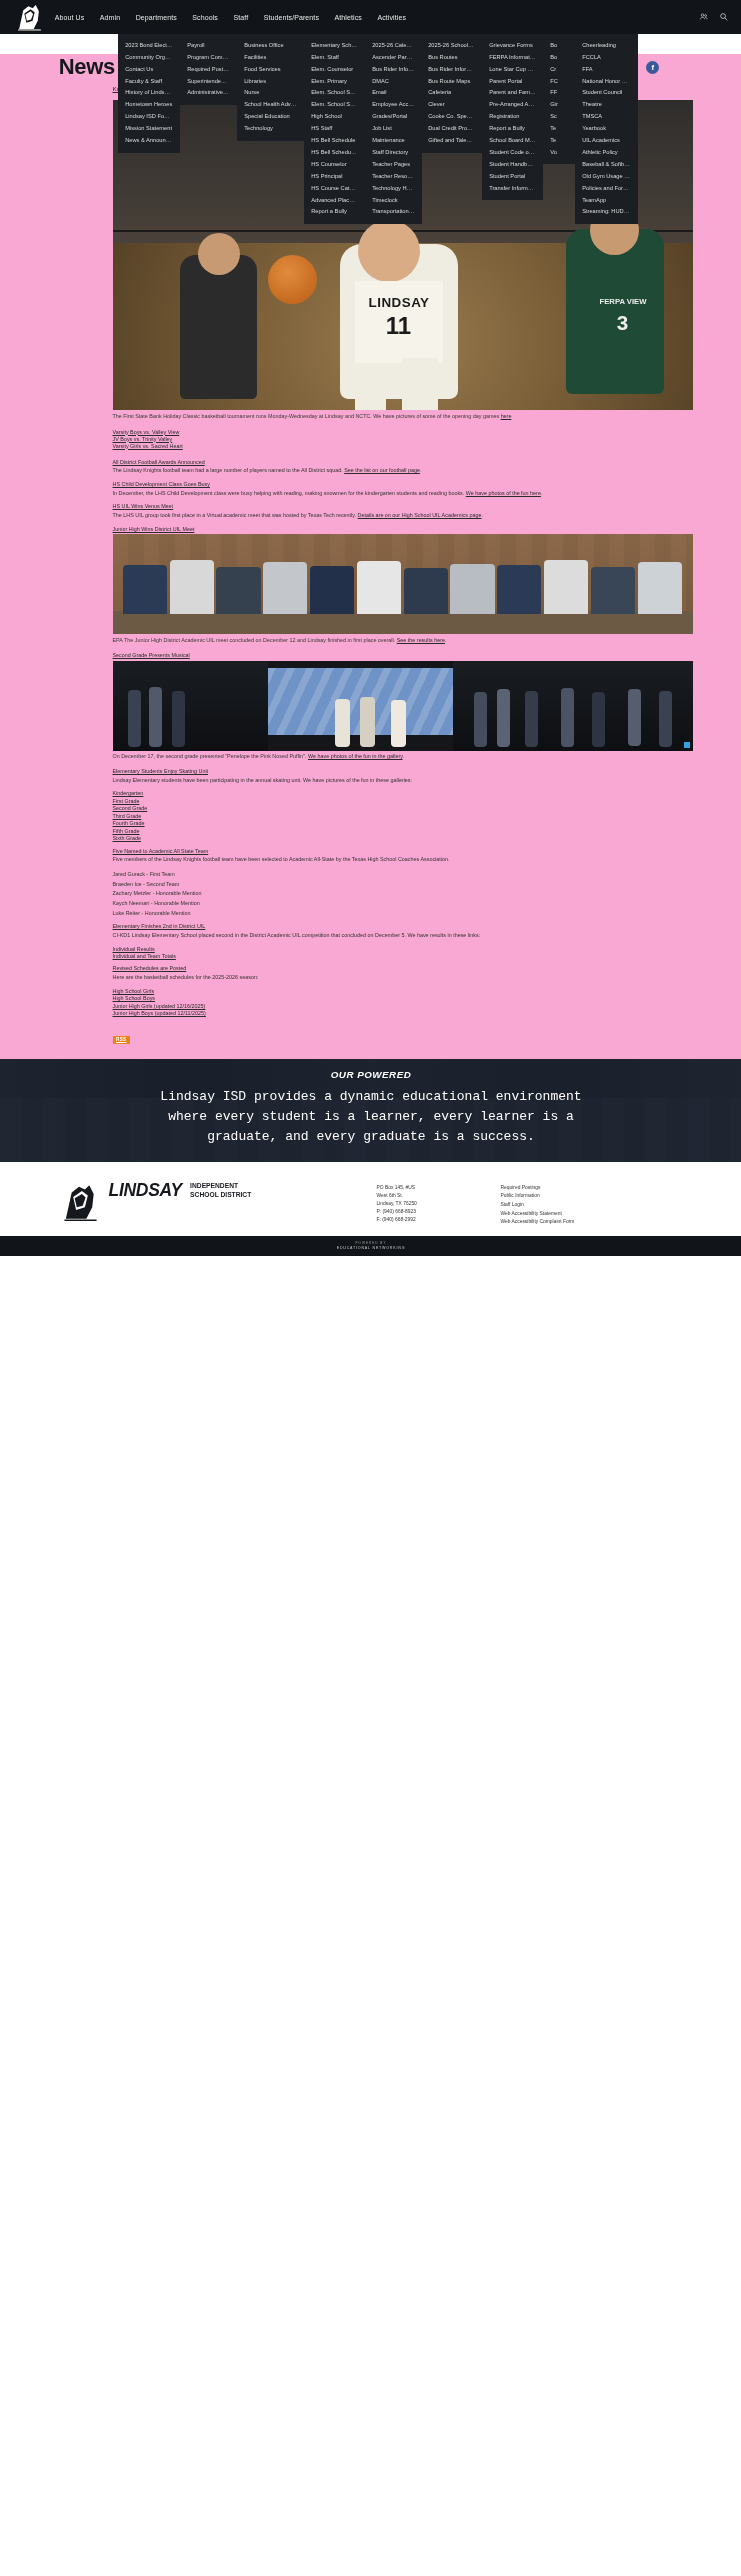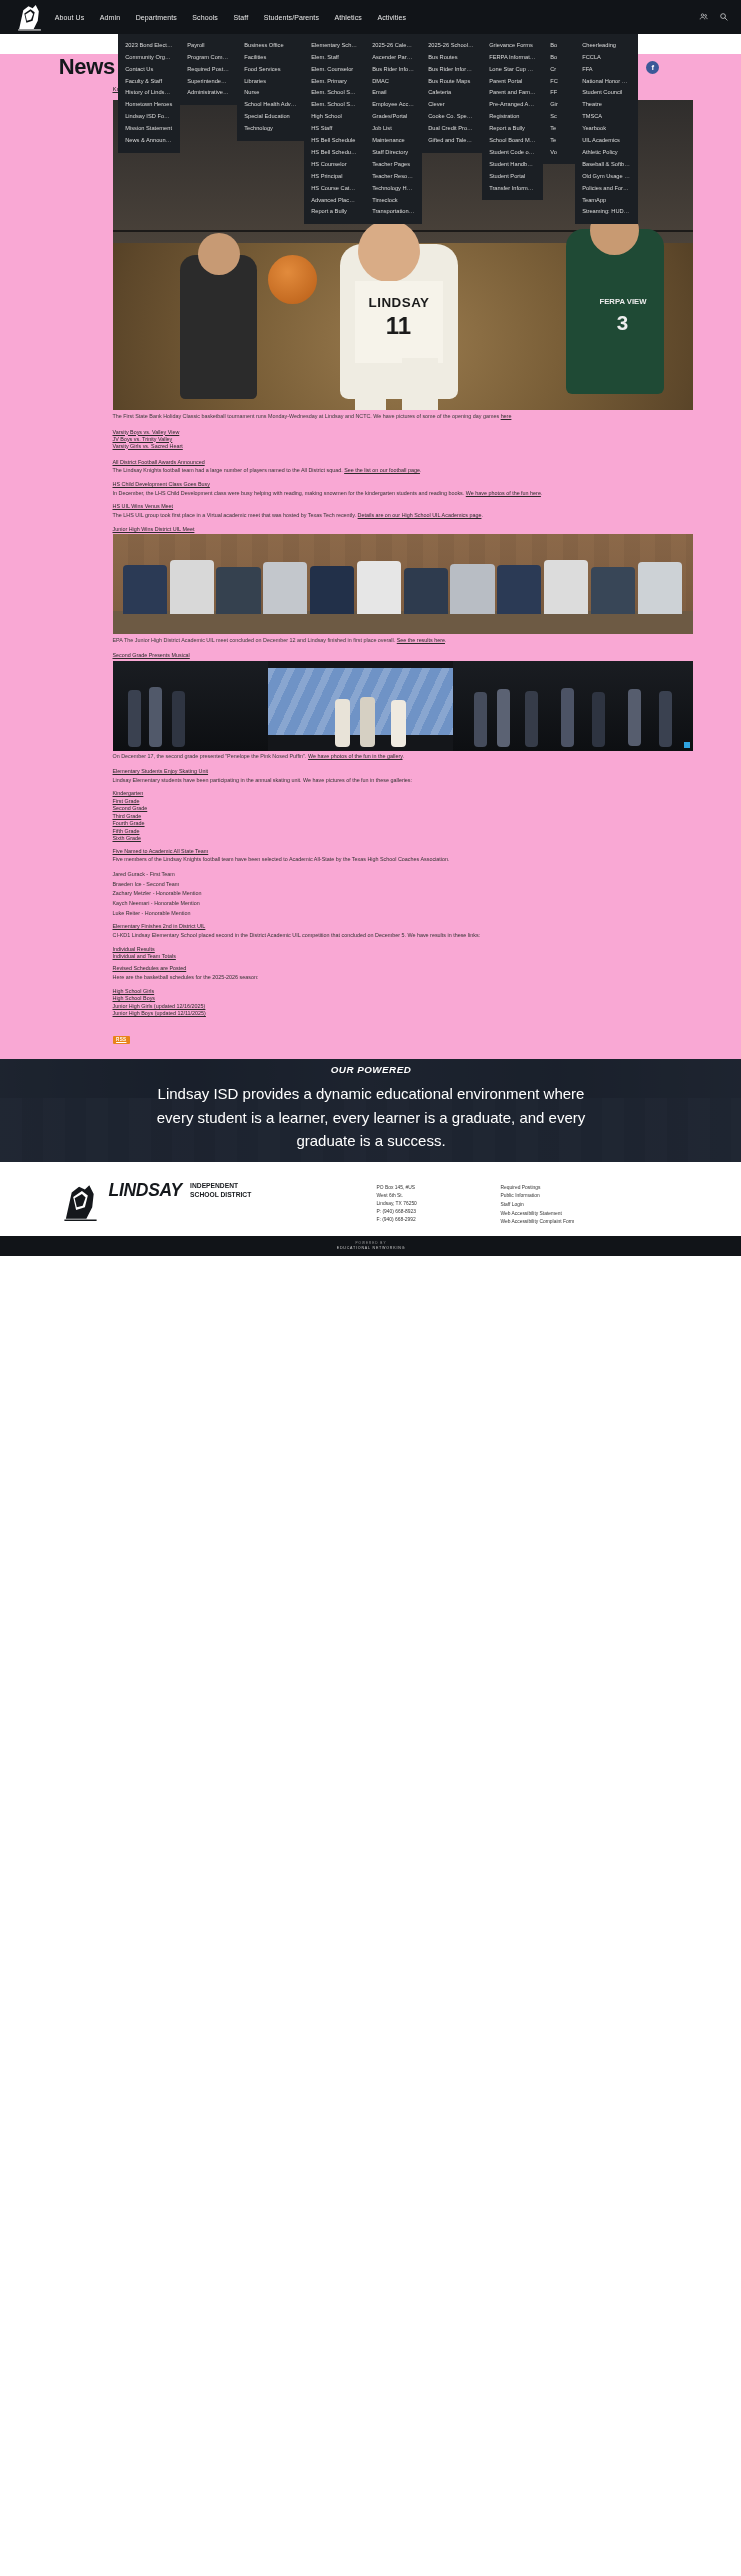--- a/index.html
+++ b/index.html
@@ -152,24 +152,25 @@
   .mission h2 {
     color:#fff;
     font-size:9.8px;
     font-weight:700;
     font-style:italic;
     letter-spacing:0.5px;
     margin:0 0 7.2px 0;
   }
   .mission p {
     color:#fff;
-    font-size:15px;
+    font-size:13px;
     line-height:1.55;
     margin:5px;
     font-weight:400;
+    font-family:Liberation Mono, monospace;
   }
 
   
   .footer {
     background:#fff;
     padding:17.5px 0 9.3px 0;
     display:flex;
     justify-content:center;
   }
   .footer-inner { width:639px; display:flex; align-items:flex-start; }

